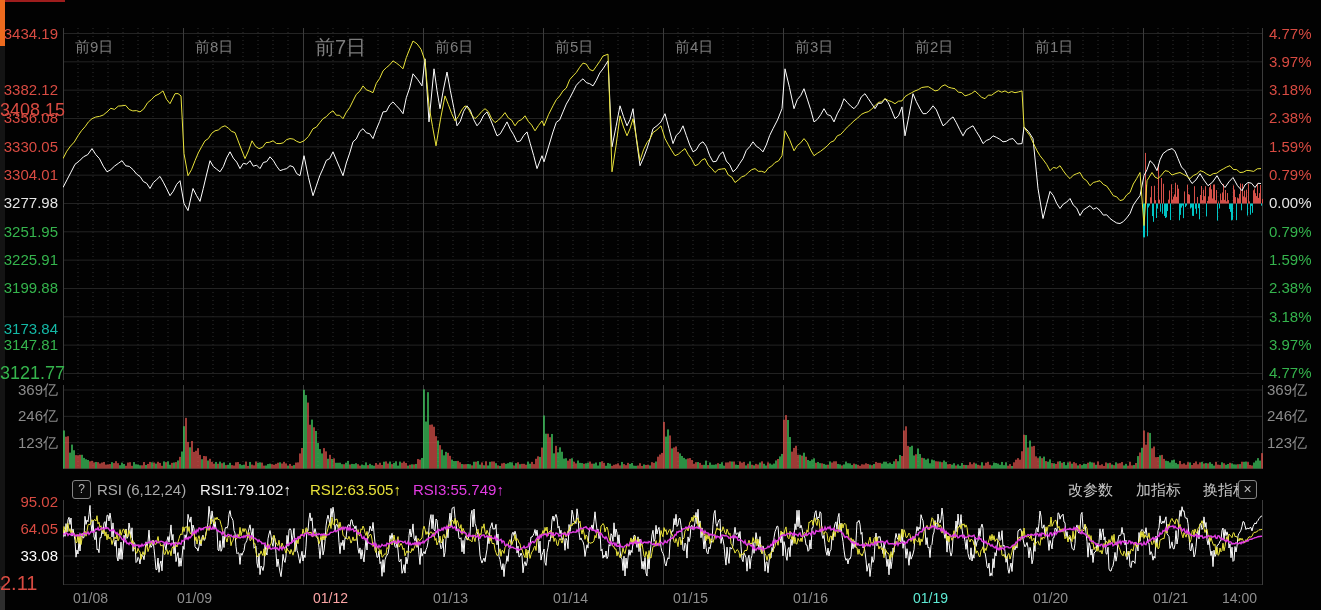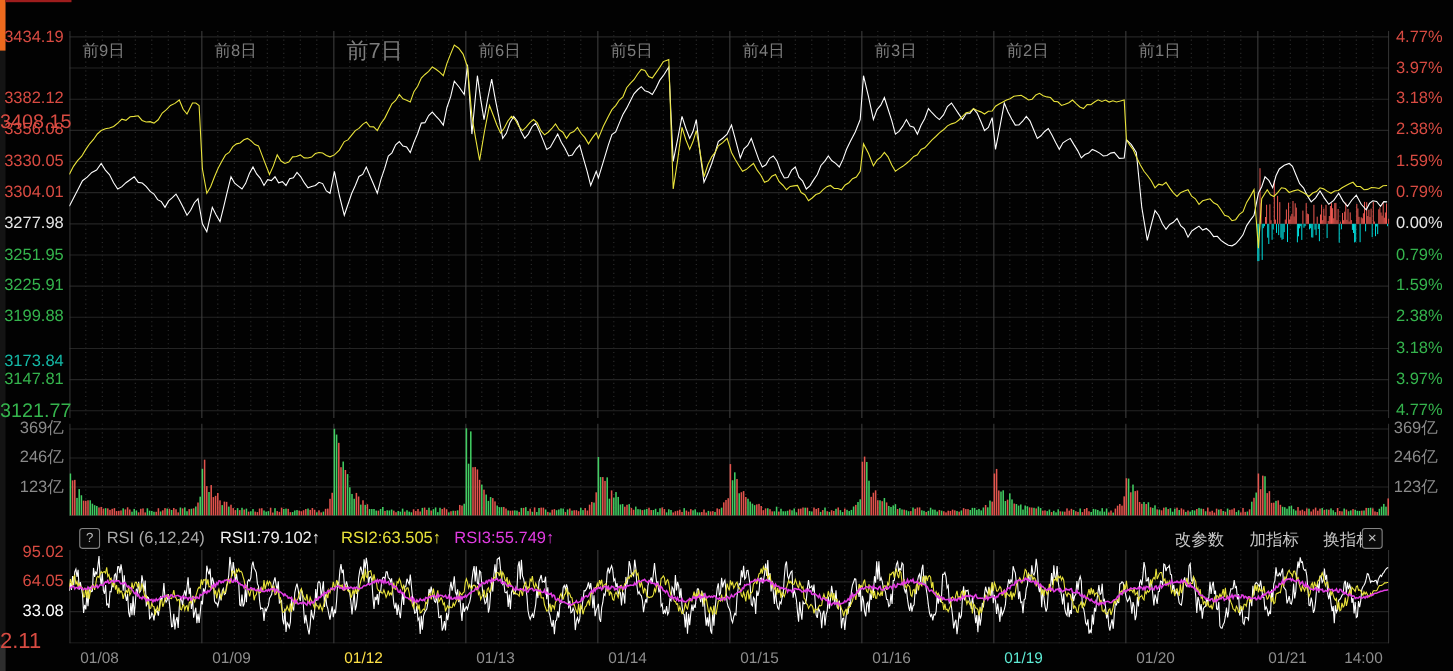--- a/index.html
+++ b/index.html
@@ -836,22 +836,22 @@
     <div class="alabel" style="left: 1267px; top: 381.997px; color: rgb(139, 139, 139); font-size: 15px;">369亿</div>
     <div class="alabel" style="left: 0px; top: 408.331px; color: rgb(139, 139, 139); font-size: 15px; width: 58px; text-align: right;">246亿</div>
     <div class="alabel" style="left: 1267px; top: 408.331px; color: rgb(139, 139, 139); font-size: 15px;">246亿</div>
     <div class="alabel" style="left: 0px; top: 434.666px; color: rgb(139, 139, 139); font-size: 15px; width: 58px; text-align: right;">123亿</div>
     <div class="alabel" style="left: 1267px; top: 434.666px; color: rgb(139, 139, 139); font-size: 15px;">123亿</div>
     <div class="alabel" style="left: 0px; top: 494px; color: rgb(216, 75, 66); font-size: 15px; width: 58px; text-align: right;">95.02</div>
     <div class="alabel" style="left: 0px; top: 521px; color: rgb(216, 75, 66); font-size: 15px; width: 58px; text-align: right;">64.05</div>
     <div class="alabel" style="left: 0px; top: 547.999px; color: #ffffff; font-size: 15px; width: 58px; text-align: right;">33.08</div>
     <div class="alabel" style="left: 0px; top: 574.999px; color: rgb(216, 75, 66); font-size: 20px; width: 58px; text-align: left;">2.11</div>
     <div class="alabel" style="left: 73px; top: 590px; color: rgb(142, 142, 142); font-size: 14px;">01/08</div>
-    <div class="alabel" style="left: 193px; top: 590px; color: rgb(142, 142, 142); font-size: 14px;">01/09</div>
-    <div class="alabel" style="left: 313px; top: 590px; color: #fde047; font-size: 14px;">01/12</div>
+    <div class="alabel" style="left: 177px; top: 590px; color: rgb(142, 142, 142); font-size: 14px;">01/09</div>
+    <div class="alabel" style="left: 313px; top: 590px; color: #fca5a5; font-size: 14px;">01/12</div>
     <div class="alabel" style="left: 433px; top: 590px; color: rgb(142, 142, 142); font-size: 14px;">01/13</div>
     <div class="alabel" style="left: 553px; top: 590px; color: rgb(142, 142, 142); font-size: 14px;">01/14</div>
     <div class="alabel" style="left: 673px; top: 590px; color: rgb(142, 142, 142); font-size: 14px;">01/15</div>
     <div class="alabel" style="left: 793px; top: 590px; color: rgb(142, 142, 142); font-size: 14px;">01/16</div>
     <div class="alabel" style="left: 913px; top: 590px; color: #5eead4; font-size: 14px;">01/19</div>
     <div class="alabel" style="left: 1033px; top: 590px; color: rgb(142, 142, 142); font-size: 14px;">01/20</div>
     <div class="alabel" style="left: 1153px; top: 590px; color: rgb(142, 142, 142); font-size: 14px;">01/21</div>
     <div class="alabel" style="left: 1222px; top: 590px; color: rgb(142, 142, 142); font-size: 14px;">14:00</div>
   </div>
 

